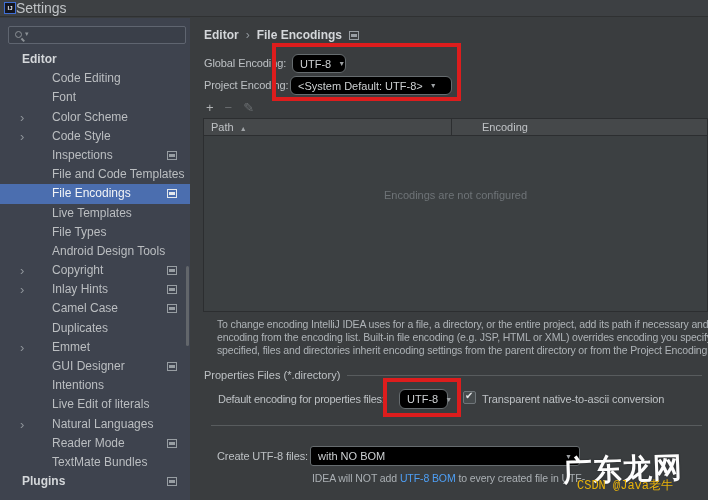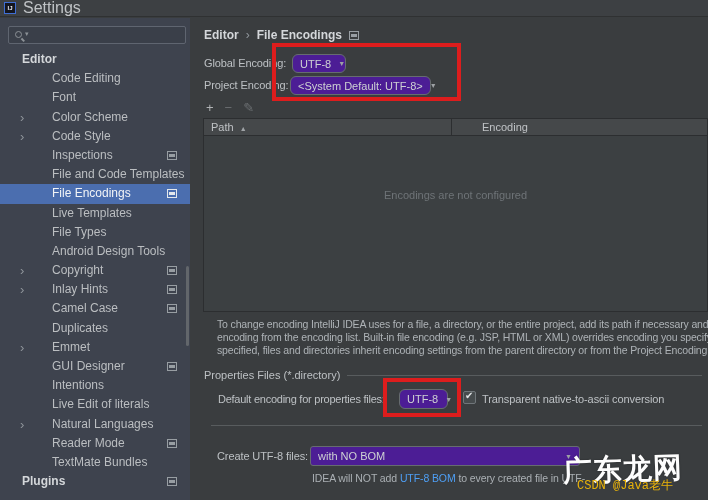--- a/index.html
+++ b/index.html
@@ -6,21 +6,21 @@
   html,body { width:708px; height:500px; overflow:hidden; background:#3a3d3f;
     font-family:"Liberation Sans","DejaVu Sans",sans-serif; }
   .screen { position:absolute; left:0; top:0; width:708px; height:500px; background:#3a3d3f; }
 
   
   .titlebar { position:absolute; left:0; top:0; width:708px; height:17px;
     background:#3d4043; border-bottom:1px solid #2f3132; display:flex; align-items:center; }
   .app-logo { width:12px; height:12px; margin-left:4px; background:#14161f;
     border:1px solid #3f6ed4; color:#e8eaf0; font-size:6px; font-weight:bold;
     display:flex; align-items:center; justify-content:center; letter-spacing:0; }
-  .win-title { color:#c0c3c6; font-size:16px; margin-left:7px; }
+  .win-title { color:#c0c3c6; font-size:14px; }
 
   
   .sidebar { position:absolute; left:0; top:18px; width:190px; height:482px; background:#3e434e; }
   .searchbox { position:absolute; left:8px; top:8px; width:178px; height:18px;
     background:#3a3f49; border:1px solid #5f6570; border-radius:2px; }
   .searchbox input { position:absolute; left:28px; top:0; width:146px; height:16px;
     background:transparent; border:none; outline:none; color:#cfd2d5; font-size:11px; }
   .mag { position:absolute; left:6px; top:4px; width:7px; height:7px;
     border:1.4px solid #8c9196; border-radius:50%; }
   .mag::after { content:""; position:absolute; width:4px; height:1.5px; background:#8c9196;
@@ -47,21 +47,21 @@
     display:flex; align-items:center; gap:7px; }
   .crumb b { font-weight:bold; }
   .crumb .sep { color:#8f959b; font-weight:normal; }
   .crumb-badge { position:relative; display:inline-block; width:10px; height:9px;
     border:1px solid #989ea3; }
   .crumb-badge::after { content:""; position:absolute; left:1px; right:1px; top:2px; bottom:2px;
     background:#989ea3; }
 
   .flabel { position:absolute; color:#bdc1c4; font-size:11px; letter-spacing:-0.1px; }
 
-  .combo { position:absolute; background:#4c1d95; border:1px solid #666c6f; border-radius:6px;
+  .combo { position:absolute; background:#000000; border:1px solid #666c6f; border-radius:6px;
     color:#ced1d3; font-size:11px; display:flex; align-items:center; padding:0 7px; gap:7px;
     cursor:default; }
   .combo .arrow { color:#9da1a4; font-size:7px; }
   .combo .val { white-space:nowrap; }
   .combo.wide { border-radius:3px; justify-content:space-between;gap:28px; }
 
   .tbar { position:absolute; left:206px; top:100px; height:16px; display:flex; gap:11px;
     align-items:center; }
   .tb-ic { font-size:13px; color:#b0b3b5; line-height:16px; }
   .tb-ic.dis { color:#6b6f72; }
@@ -153,21 +153,21 @@
     <b>File Encodings</b>
     <span class="crumb-badge"></span>
   </div>
 
   <div class="flabel" style="left:204px; top:57px;">Global Encoding:</div>
   <div class="combo" style="left:292px; top:54px; width:54px; height:19px;">
     <span class="val">UTF-8</span>
     <span class="arrow">▼</span>
   </div>
   <div class="flabel" style="left:204px; top:79px;">Project Encoding:</div>
-  <div class="combo" style="left:290px; top:76px; width:141px; height:19px;">
+  <div class="combo" style="left:290px; top:76px; width:162px; height:19px;">
     <span class="val">&lt;System Default: UTF-8&gt;</span>
     <span class="arrow">▼</span>
   </div>
   <div class="rect rect1"></div>
 
   <div class="tbar">
     <span class="tb-ic">+</span>
     <span class="tb-ic dis">−</span>
     <span class="tb-ic dis">✎</span>
   </div>

